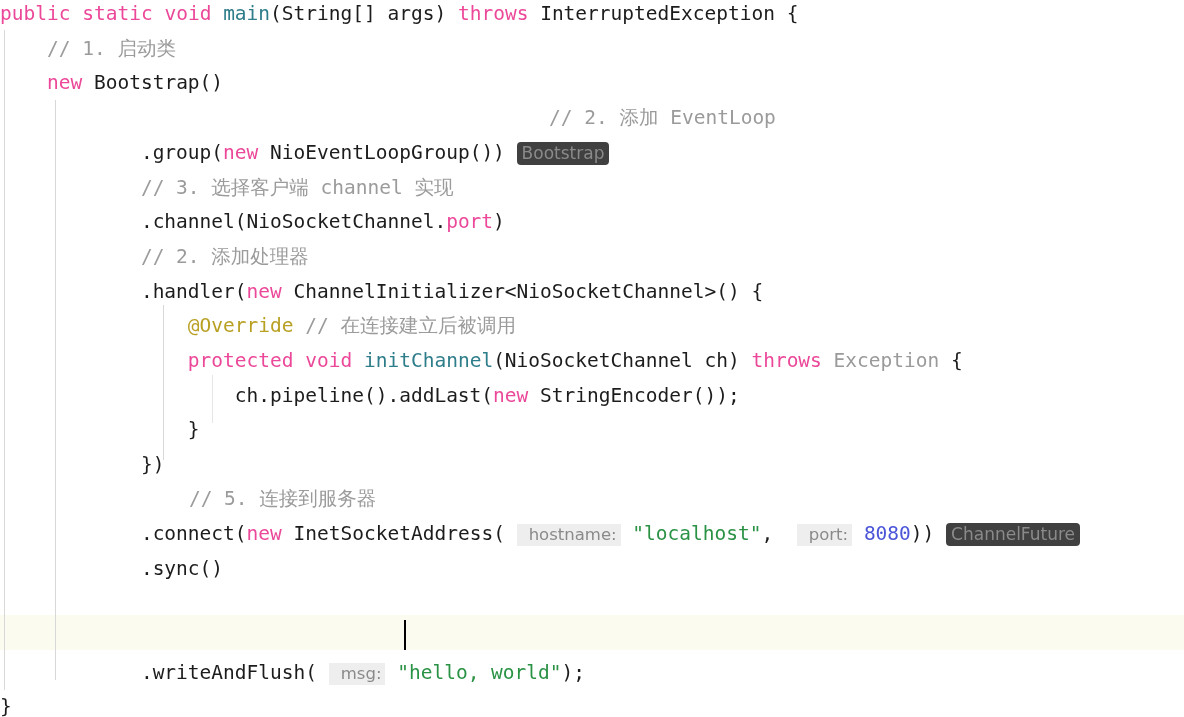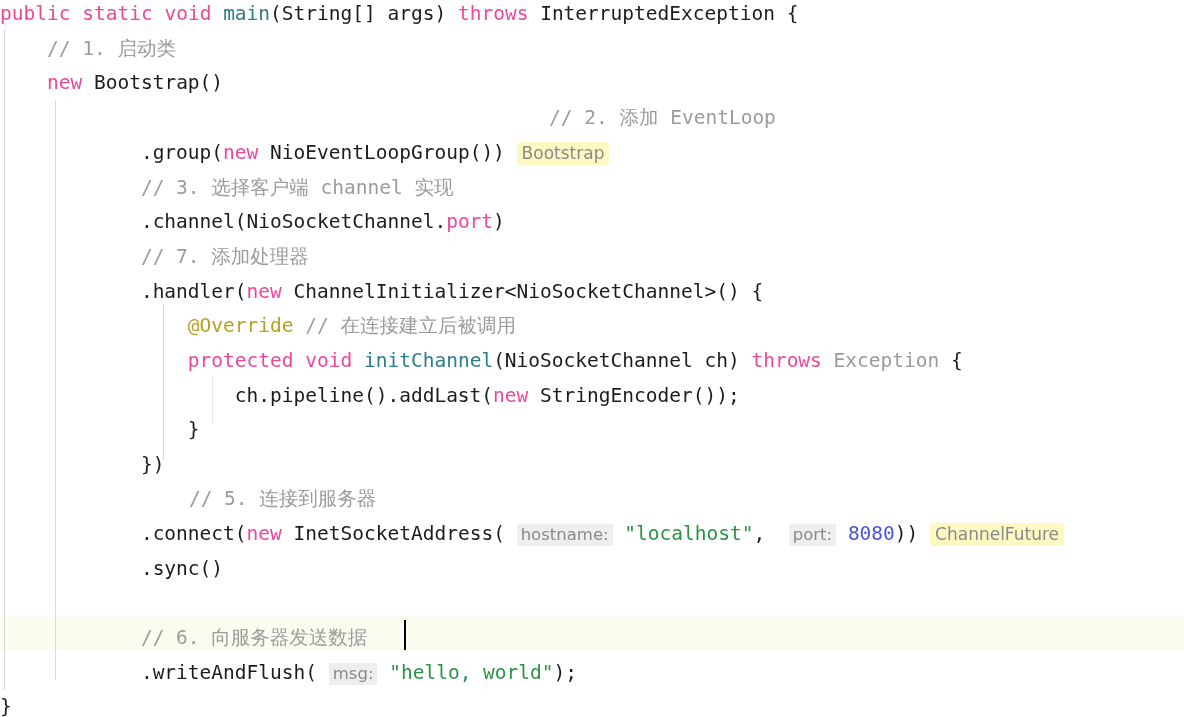--- a/index.html
+++ b/index.html
@@ -56,32 +56,32 @@
   .ident     { color: #1c1c1c; }          
   .method    { color: #2e7d8a; }
   .str       { color: #2a9245; }          
   .num       { color: #4a55d8; }          
   .anno      { color: #b8a023; }          
   .dim       { color: #9a9a9a; }          
   .comment   { color: #9b9b9b; }
 
   
   .hint {
-    background: #fef9c3;
+    background: #404040;
     color: #8a8a8a;
     border-radius: 4px;
     padding: 1px 5px 2px 5px;
     font-size: 17px;
     font-family: "DejaVu Sans", "Liberation Sans", sans-serif;
   }
   .phint {
     background: #eeeeee;
     color: #8a8a8a;
     border-radius: 0;
-    padding: 1px 4px 2px 4px;
+    padding: 1px 4px 2px 12px;
     font-size: 16.5px;
     font-family: "DejaVu Sans", "Liberation Sans", sans-serif;
   }
 
   
   #caret {
     position: absolute;
     width: 2px;
     background: #000000;
   }
@@ -105,42 +105,42 @@
   <div class="line" style="top:65px;"><span class="ind">    </span><span class="kw">new</span> <span class="ident">Bootstrap()</span></div>
 
   <div class="line" style="top:100px;text-align:center;"><span class="ind">            </span><span class="comment">// 2. 添加 EventLoop</span></div>
 
   <div class="line" style="top:135px;"><span class="ind">            </span><span class="ident">.group(</span><span class="kw">new</span> <span class="ident">NioEventLoopGroup()) </span><span class="hint">Bootstrap</span></div>
 
   <div class="line" style="top:170px;"><span class="ind">            </span><span class="comment">// 3. 选择客户端 channel 实现</span></div>
 
   <div class="line" style="top:204px;"><span class="ind">            </span><span class="ident">.channel(NioSocketChannel.</span><span class="kw">port</span><span class="ident">)</span></div>
 
-  <div class="line" style="top:239px;"><span class="ind">            </span><span class="comment">// 7. 添加处理器</span></div>
+  <div class="line" style="top:239px;"><span class="ind">            </span><span class="comment">// 2. 添加处理器</span></div>
 
   <div class="line" style="top:274px;"><span class="ind">            </span><span class="ident">.handler(</span><span class="kw">new</span> <span class="ident">ChannelInitializer&lt;NioSocketChannel&gt;() {</span></div>
 
   <div class="line" style="top:343px;"><span class="ind">                </span><span class="kw">protected</span> <span class="kw">void</span> <span class="method">initChannel</span><span class="ident">(NioSocketChannel ch) </span><span class="kw">throws</span> <span class="dim">Exception</span> <span class="ident">{</span></div>
 
   <div class="line" style="top:308px;"><span class="ind">                </span><span class="anno">@Override</span> <span class="comment">// 在连接建立后被调用</span></div>
 
   <div class="line" style="top:378px;"><span class="ind">                    </span><span class="ident">ch.pipeline().addLast(</span><span class="kw">new</span> <span class="ident">StringEncoder());</span></div>
 
   <div class="line" style="top:412px;"><span class="ind">                </span><span class="ident">}</span></div>
 
   <div class="line" style="top:447px;"><span class="ind">            </span><span class="ident">})</span></div>
 
   <div class="line" style="top:481px;padding-left:48px;"><span class="ind">            </span><span class="comment">// 5. 连接到服务器</span></div>
 
   <div class="line" style="top:516px;"><span class="ind">            </span><span class="ident">.connect(</span><span class="kw">new</span> <span class="ident">InetSocketAddress(</span> <span class="phint">hostname:</span> <span class="str">"localhost"</span><span class="ident">, </span> <span class="phint">port:</span> <span class="num">8080</span><span class="ident">)) </span><span class="hint">ChannelFuture</span></div>
 
   <div class="line" style="top:551px;"><span class="ind">            </span><span class="ident">.sync()</span></div>
 
 
-  <div class="line" style="top:620px;"><span class="ind">            </span><span class="comment">// 6. 向服务器发送数据</span></div>
+  <div class="line" style="top:620px;"><span class="ind">            </span></div>
 
   <div class="line" style="top:655px;"><span class="ind">            </span><span class="ident">.writeAndFlush(</span> <span class="phint">msg:</span> <span class="str">"hello, world"</span><span class="ident">);</span></div>
 
   <div class="line" style="top:689px;"><span class="ident">}</span></div>
 
   <div id="caret" style="left:404px; top:620px; height:30px;"></div>
 
 </div>
 
 </body></html>

